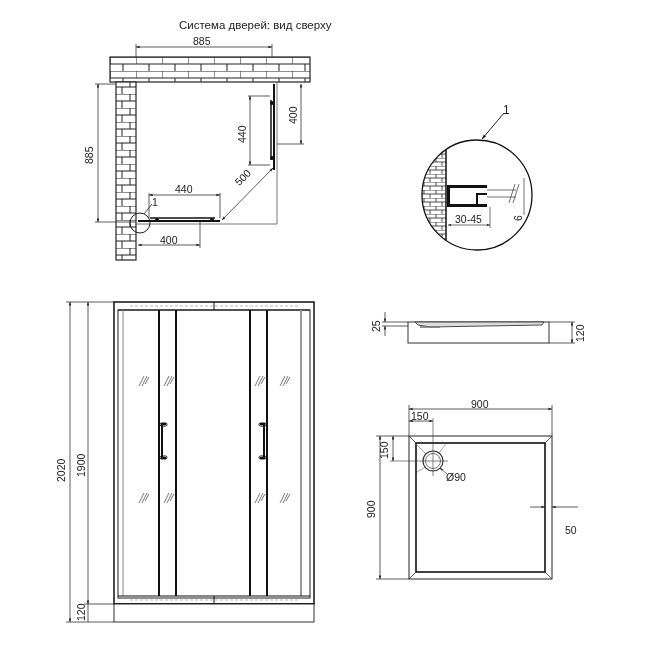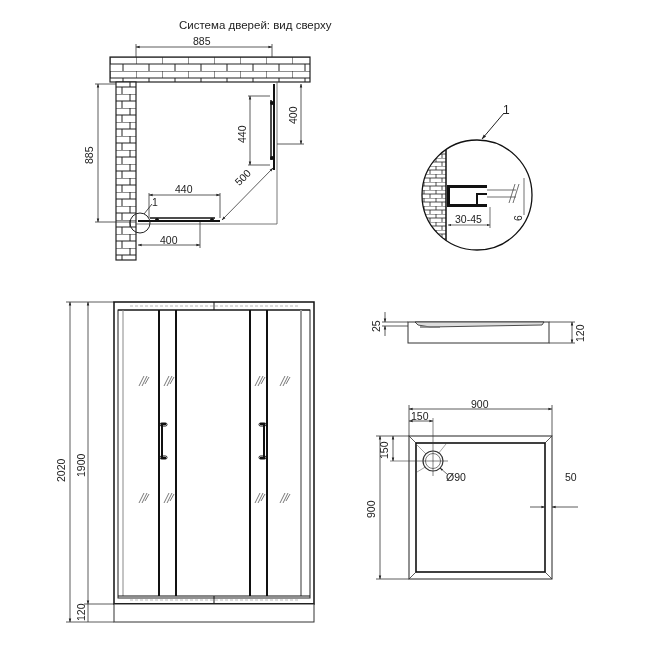--- a/index.html
+++ b/index.html
@@ -247,13 +247,13 @@
 <div class="lbl rot" style="left:76px; top:621px;">120</div>
 
 <div class="lbl rot" style="left:371px; top:332px;">25</div>
 <div class="lbl rot" style="left:575px; top:342px;">120</div>
 
 <div class="lbl" style="left:471px; top:399px;">900</div>
 <div class="lbl" style="left:411px; top:411px;">150</div>
 <div class="lbl rot" style="left:379px; top:459px;">150</div>
 <div class="lbl" style="left:446px; top:472px;">Ø90</div>
 <div class="lbl rot" style="left:366px; top:518px;">900</div>
-<div class="lbl" style="left:565px; top:472px;">50</div>
+<div class="lbl" style="left:565px; top:525px;">50</div>
 
 </body></html>

